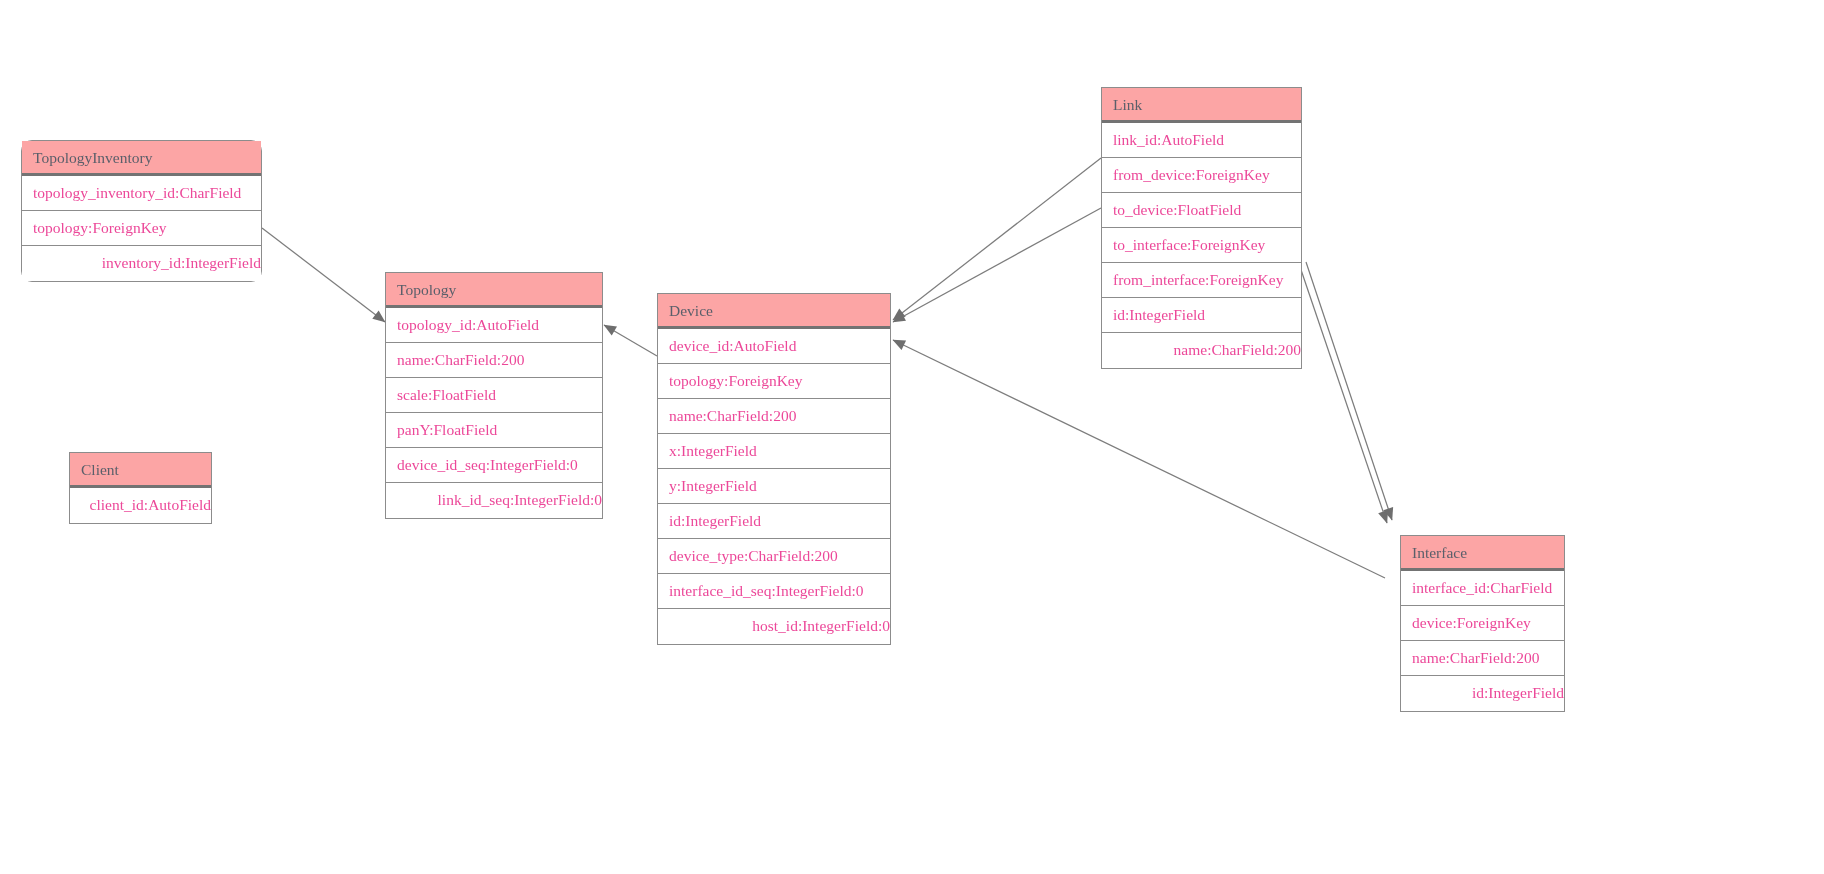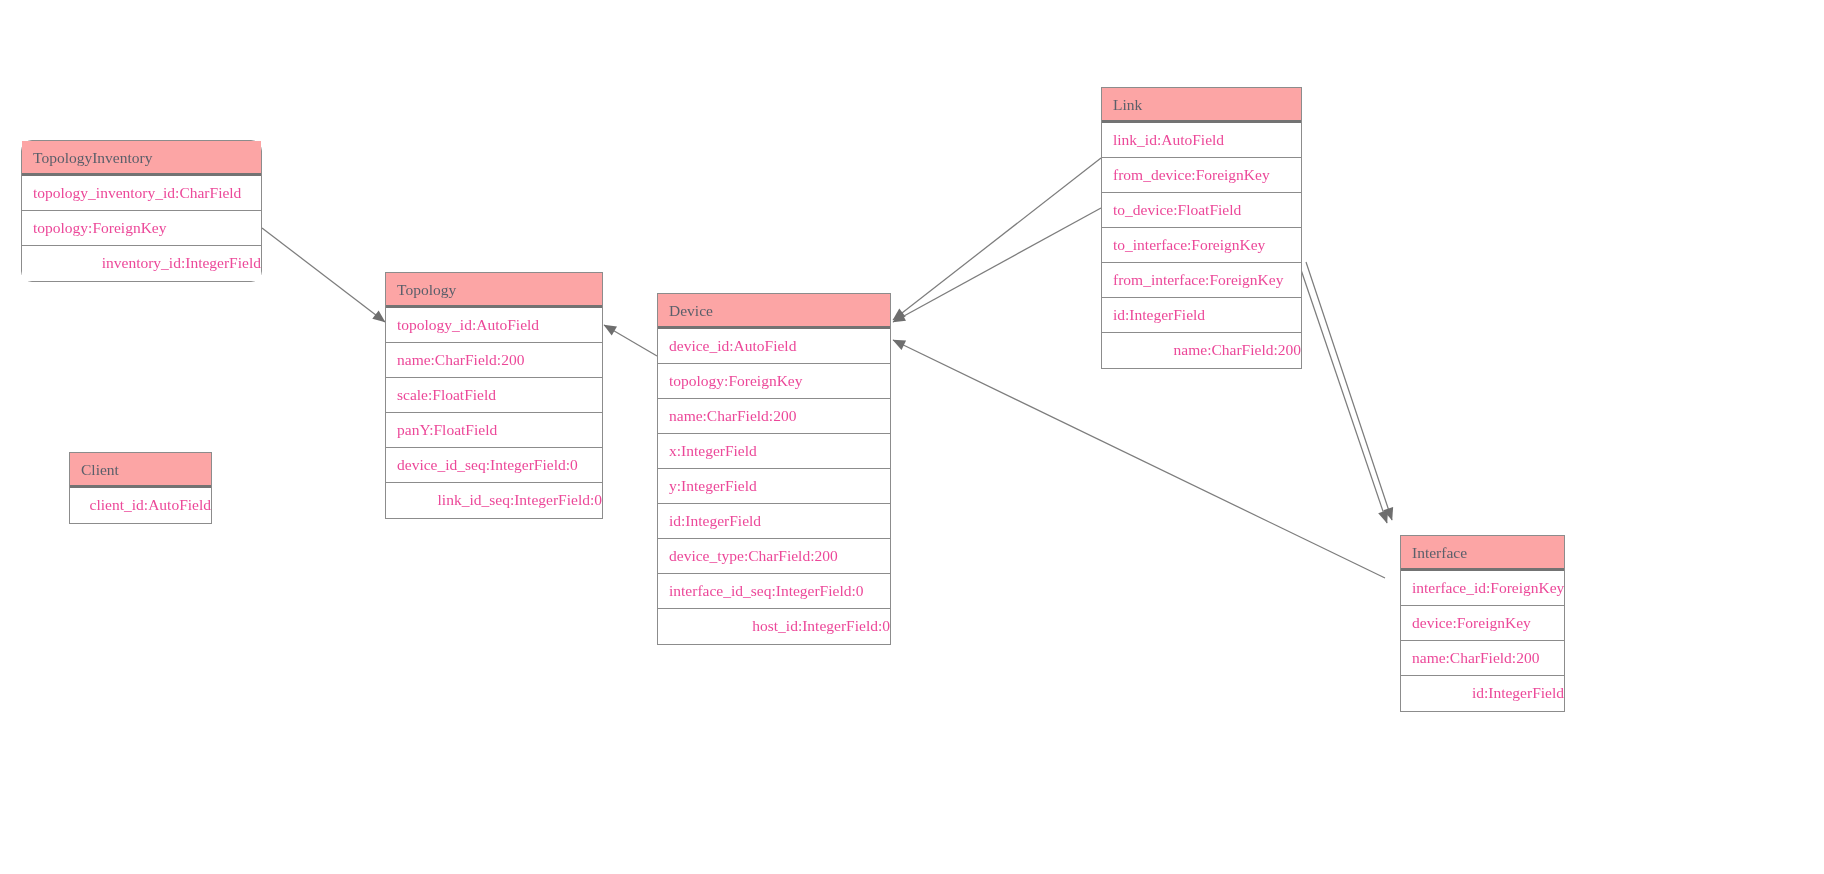--- a/index.html
+++ b/index.html
@@ -83,19 +83,19 @@
     <div class="entity-field">from_device:ForeignKey</div>
     <div class="entity-field">to_device:FloatField</div>
     <div class="entity-field">to_interface:ForeignKey</div>
     <div class="entity-field">from_interface:ForeignKey</div>
     <div class="entity-field">id:IntegerField</div>
     <div class="entity-field last">name:CharField:200</div>
   </div>
 
   <div class="entity" style="left:1400px;top:487px;width:165px;margin-top:48px;">
     <div class="entity-header">Interface</div>
-    <div class="entity-field">interface_id:ForeignKey</div>
+    <div class="entity-field">interface_id:CharField</div>
     <div class="entity-field">device:ForeignKey</div>
     <div class="entity-field">name:CharField:200</div>
     <div class="entity-field last">id:IntegerField</div>
   </div>
 
 </div>
 
 </body></html>

